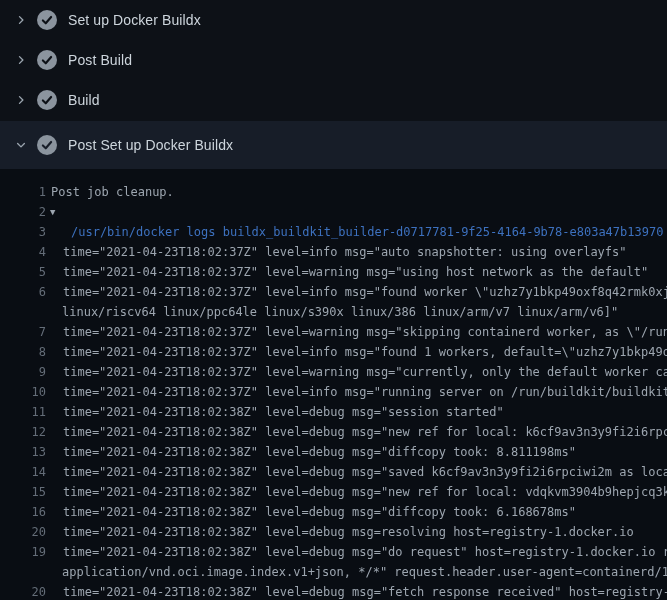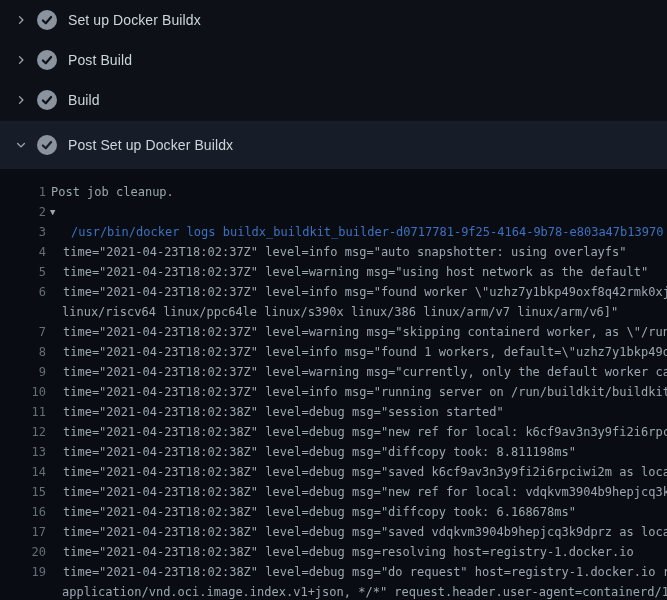--- a/index.html
+++ b/index.html
@@ -206,25 +206,20 @@
     <span class="log-num">15</span>
     
     <span class="log-text">time="2021-04-23T18:02:38Z" level=debug msg="new ref for local: vdqkvm3904b9hepjcq3k</span>
   </div>
       <div class="log-row kind-child">
     <span class="log-num">16</span>
     
     <span class="log-text">time="2021-04-23T18:02:38Z" level=debug msg="diffcopy took: 6.168678ms"</span>
   </div>
       <div class="log-row kind-child">
-    <span class="log-num">17</span>
-    
-    <span class="log-text">time="2021-04-23T18:02:38Z" level=debug msg="saved vdqkvm3904b9hepjcq3k9dprz as loca</span>
-  </div>
-      <div class="log-row kind-child">
     <span class="log-num">20</span>
     
     <span class="log-text">time="2021-04-23T18:02:38Z" level=debug msg=resolving host=registry-1.docker.io</span>
   </div>
       <div class="log-row kind-child">
     <span class="log-num">19</span>
     
     <span class="log-text">time="2021-04-23T18:02:38Z" level=debug msg="do request" host=registry-1.docker.io r</span>
   </div>
       <div class="log-row kind-wrap">

